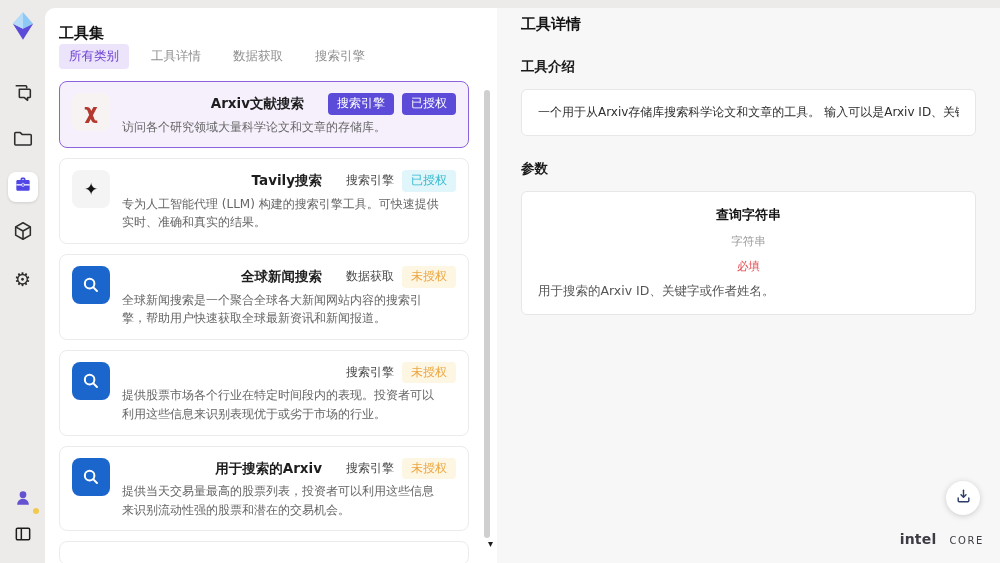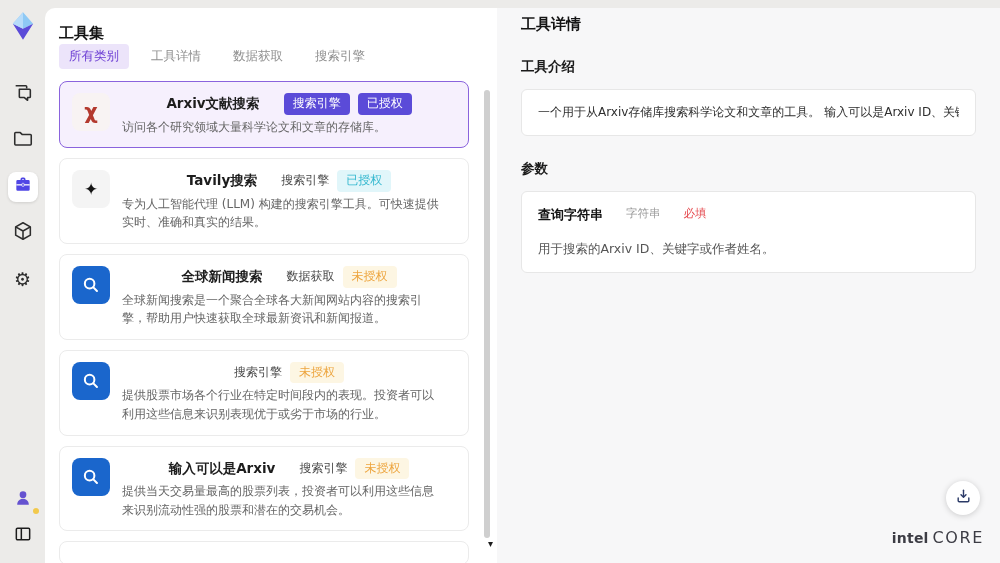--- a/index.html
+++ b/index.html
@@ -29,50 +29,50 @@
   .tab { font-size:12.5px; color:#8f8f8f; padding:4px 10px; border-radius:4px; cursor:pointer; white-space:nowrap; }
   .tab.active { background:#ece4fa; color:#6d3fd4; }
   .cards { margin-top:12px; display:flex; flex-direction:column; gap:10px; padding-right:28px; }
   .card { background:#fff; border:1px solid #ebebeb; border-radius:8px; padding:11px 12px; display:flex; gap:12px; cursor:pointer; }
   .card.selected { border:1.5px solid #8a63dd; background:#f6f0fd; }
   .card-icon { width:38px; height:38px; flex:none; border-radius:8px; display:flex; align-items:center; justify-content:center; }
   .icon-arxiv { background:#f8f3f3; color:#b3392e; font-size:21px; font-weight:bold; }
   .icon-tavily { background:#f4f4f4; color:#141414; font-size:17px; }
   .icon-news { background:#1a66cc; }
   .card-body { flex:1; min-width:0; }
-  .card-head { display:flex; justify-content:center; align-items:flex-start; gap:24px; }
+  .card-head { display:flex; justify-content:flex-end; align-items:flex-start; gap:24px; }
   .card-title { font-size:13.5px; font-weight:bold; color:#1d1d1d; padding-top:2px; white-space:nowrap; }
   .card-badges { display:flex; gap:8px; align-items:center; white-space:nowrap; }
   .badge { font-size:12px; padding:3px 9px; border-radius:4px; line-height:1.3; }
   .badge-filled { background:#5b4bd8; color:#fff; }
   .badge-plain { background:none; color:#4a4a4a; padding:3px 0; }
   .badge-cyan { background:#e1f6fa; color:#35b8cf; }
   .badge-yellow { background:#fdf6e3; color:#eda53f; }
   .card-desc { font-size:12px; color:#666; line-height:1.55; margin-top:3px; max-width:318px; }
 
   .scroll-thumb { position:absolute; right:7px; top:82px; width:6px; height:448px; border-radius:3px; background:#cfcfcf; cursor:pointer; }
   .scroll-arrow { position:absolute; right:4px; bottom:14px; font-size:10px; color:#1d1d1d; cursor:pointer; line-height:1; }
 
   
   .detail-panel { flex:1; background:#f7f7f8; padding:7px 24px; position:relative; min-width:0; }
   .detail-title { font-size:15px; font-weight:bold; color:#141414; }
   .section-heading { font-size:13.5px; font-weight:bold; color:#1a1a1a; margin-top:24px; }
   .white-box { background:#fff; border:1px solid #e7e7e7; border-radius:6px; margin-top:13px; padding:14px 16px; }
   .intro-text { font-size:12px; color:#2e2e2e; white-space:nowrap; overflow:hidden; }
-  .param-head { display:flex; align-items:flex-start; gap:23px; }
+  .param-head { display:flex; align-items:center; gap:10px;flex-direction:column; }
   .param-name { font-size:13px; font-weight:bold; color:#141414; }
   .param-type { font-size:11.5px; color:#9a9a9a; }
   .param-required { font-size:11.5px; color:#e5484d;font-family:Liberation Serif, serif; }
-  .param-desc { font-size:12.5px; color:#555; margin-top:17px; }
+  .param-desc { font-size:12.5px; color:#555; margin-top:9px; }
 
   .fab { position:absolute; right:20px; bottom:48px; width:34px; height:34px; border-radius:50%; background:#fff;
          box-shadow:0 1px 6px rgba(0,0,0,.18); display:flex; align-items:center; justify-content:center; cursor:pointer; }
-  .brand { position:absolute; right:16px; bottom:16px; color:#3c3c44; display:flex; align-items:baseline; gap:4px; }
+  .brand { position:absolute; right:16px; bottom:16px; color:#3c3c44; display:flex; align-items:baseline; gap:13px; }
   .brand-intel { font-size:14px; font-weight:600; letter-spacing:.2px; }
-  .brand-core { font-size:16px; text-transform:uppercase; letter-spacing:1.6px; font-weight:400; }
+  .brand-core { font-size:10px; text-transform:uppercase; letter-spacing:1.6px; font-weight:400; }
 </style>
 </head>
 <body>
 
 <div class="layout">
 
   <div class="rail">
     <div class="logo">
       <svg width="32" height="32" viewBox="0 0 30 30">
         <polygon points="15,2 24.5,13 15,17.5 5.5,13" fill="#8ec9f5"></polygon>
@@ -223,21 +223,21 @@
 
         <div class="card">
           <div class="card-icon icon-news">
             <svg width="22" height="22" viewBox="0 0 24 24" fill="none" stroke="#ffffff" stroke-width="2.2" stroke-linecap="round">
               <circle cx="10.5" cy="10.5" r="5.2"></circle>
               <line x1="14.6" y1="14.6" x2="18.5" y2="18.5"></line>
             </svg>
           </div>
           <div class="card-body">
             <div class="card-head">
-              <div class="card-title">输入可以是Arxiv</div>
+              <div class="card-title">用于搜索的Arxiv</div>
               <div class="card-badges">
                 <span class="badge badge-plain">搜索引擎</span>
                 <span class="badge badge-yellow">未授权</span>
               </div>
             </div>
             <div class="card-desc">提供当天交易量最高的股票列表，投资者可以利用这些信息来识别流动性强的股票和潜在的交易机会。</div>
           </div>
         </div>
 
         <div class="card">

